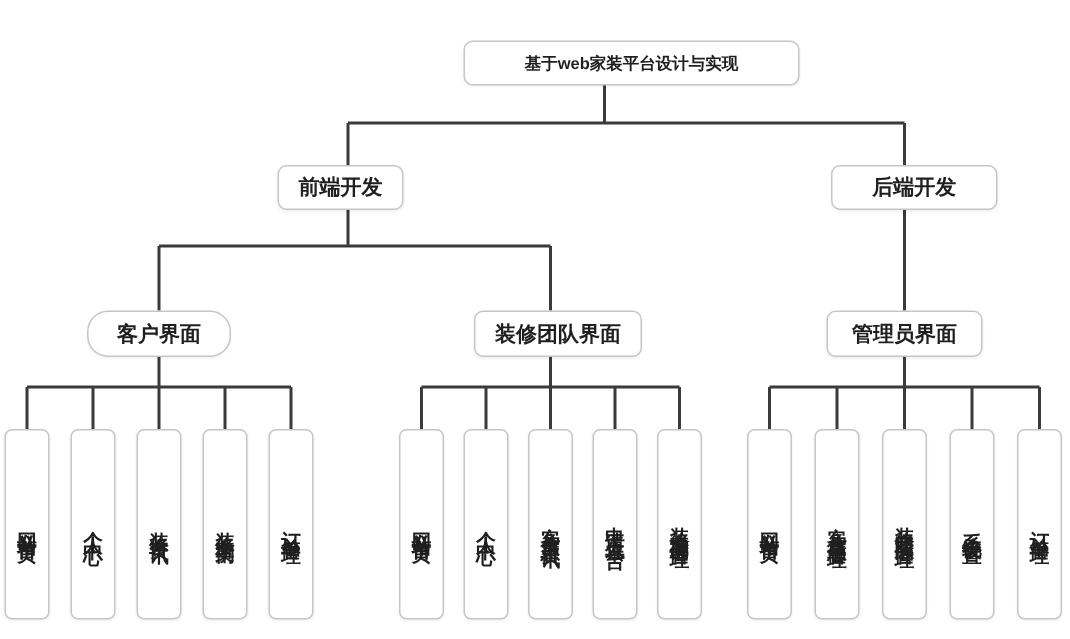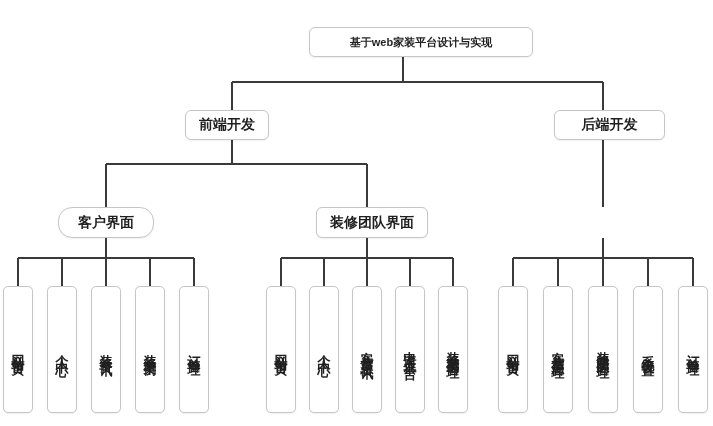--- a/index.html
+++ b/index.html
@@ -72,20 +72,21 @@
          M603 238 V258 M513 258 H693 M513 258 V286 M558 258 V286 M603 258 V286 M648 258 V286 M693 258 V286"></path>
   </svg>
 
   <div class="node root">基于web家装平台设计与实现</div>
 
   <div class="node lvl2 frontend">前端开发</div>
   <div class="node lvl2 backend">后端开发</div>
 
   <div class="node lvl3 customer">客户界面</div>
   <div class="node lvl3 team">装修团队界面</div>
+  <div class="node lvl3 admin">管理员界面</div>
 
   <div class="node leaf g1a">
     <span>网站首页</span>
   </div>
   <div class="node leaf g1b">
     <span>个人中心</span>
   </div>
   <div class="node leaf g1c">
     <span>装修资讯</span>
   </div>

